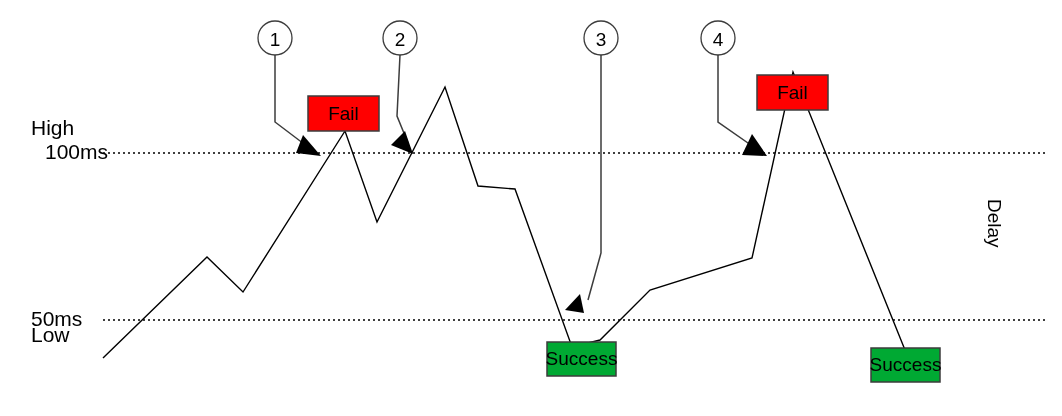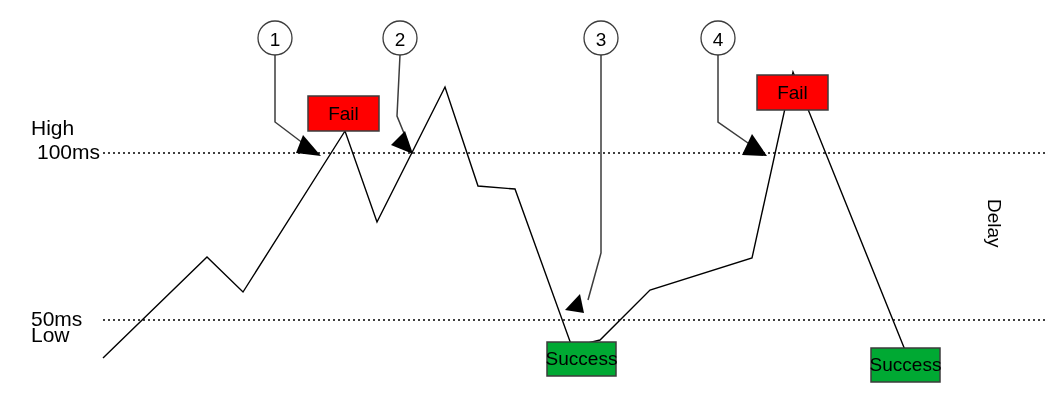--- a/index.html
+++ b/index.html
@@ -148,20 +148,20 @@
       <text class="marker-num" x="601" y="39">3</text>
     </g>
     <g>
       <circle class="marker-circle" cx="718" cy="38" r="17"></circle>
       <text class="marker-num" x="718" y="39">4</text>
     </g>
 
   </svg>
 
   <div class="axis-label" style="left:31px; top:116px;">High</div>
-  <div class="axis-label" style="left:37px; top:140px;">100ms</div>
+  <div class="axis-label" style="left:45px; top:140px;">100ms</div>
 
   <div class="axis-label" style="left:31px; top:283px;margin-top:40px;">Low</div>
   <div class="axis-label" style="left:31px; top:307px;">50ms</div>
 
   <div class="delay-label" style="left:1005px; top:199px;">Delay</div>
 
 </div>
 
 </body></html>

